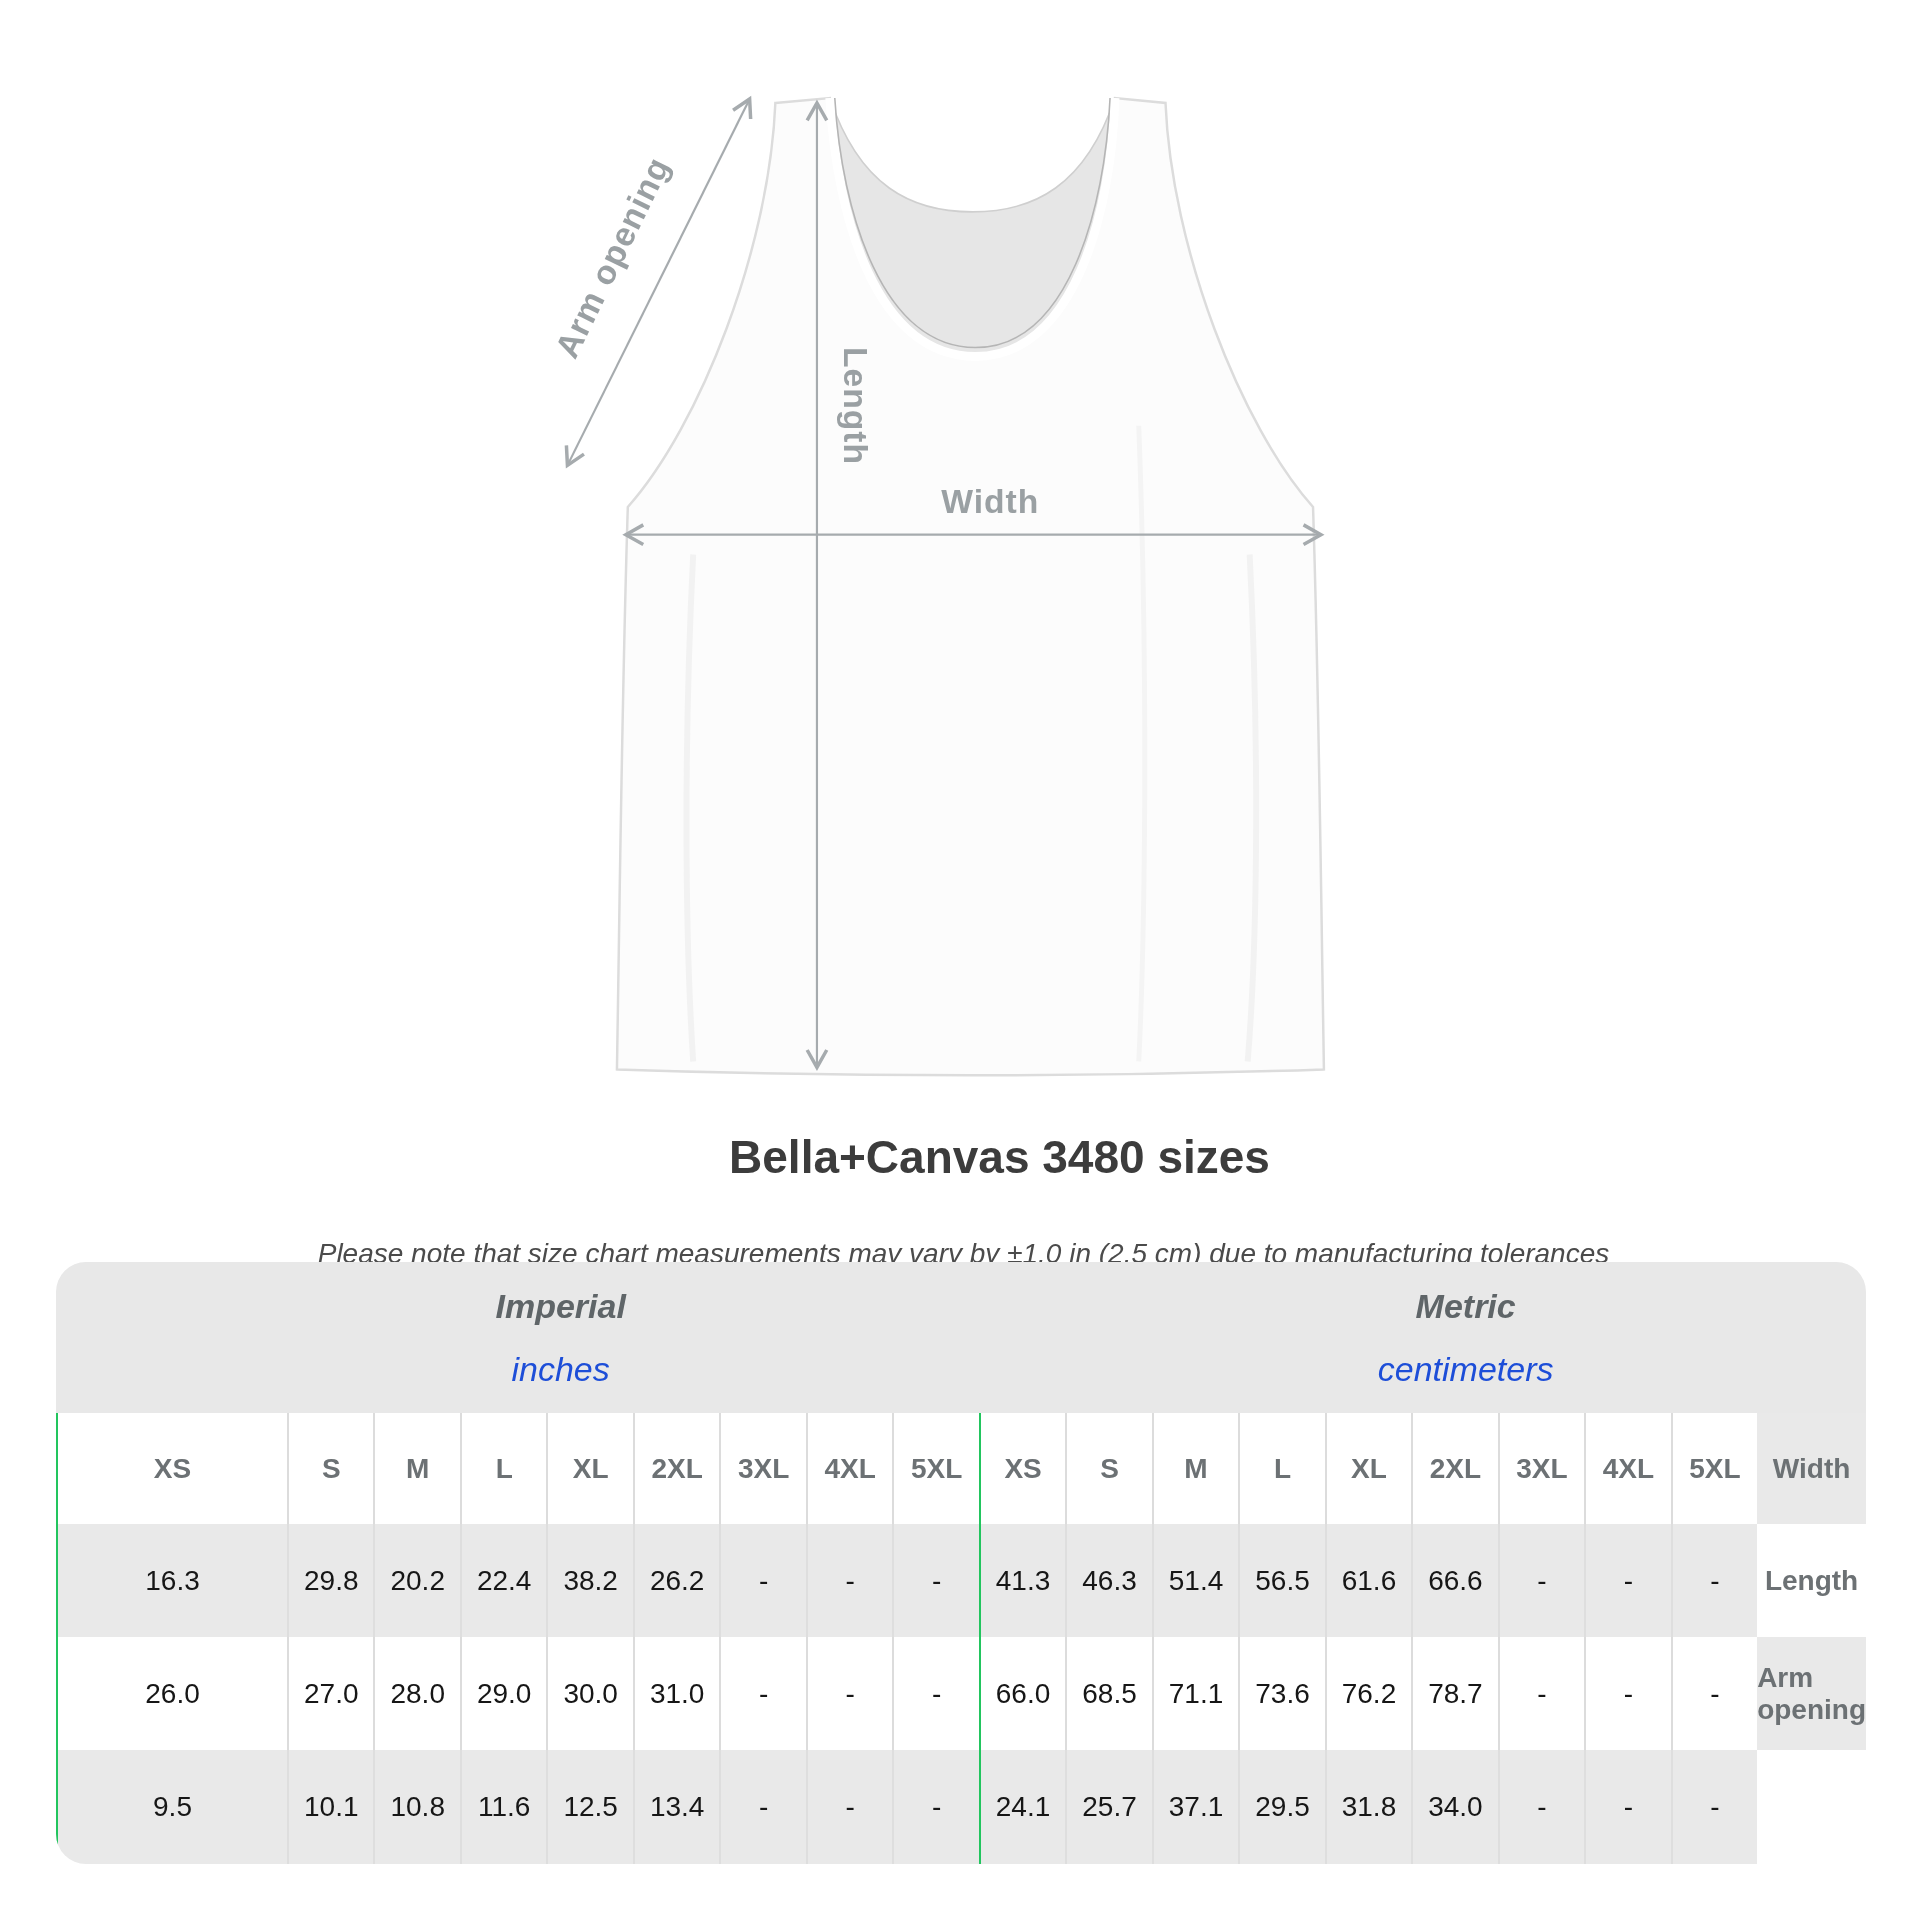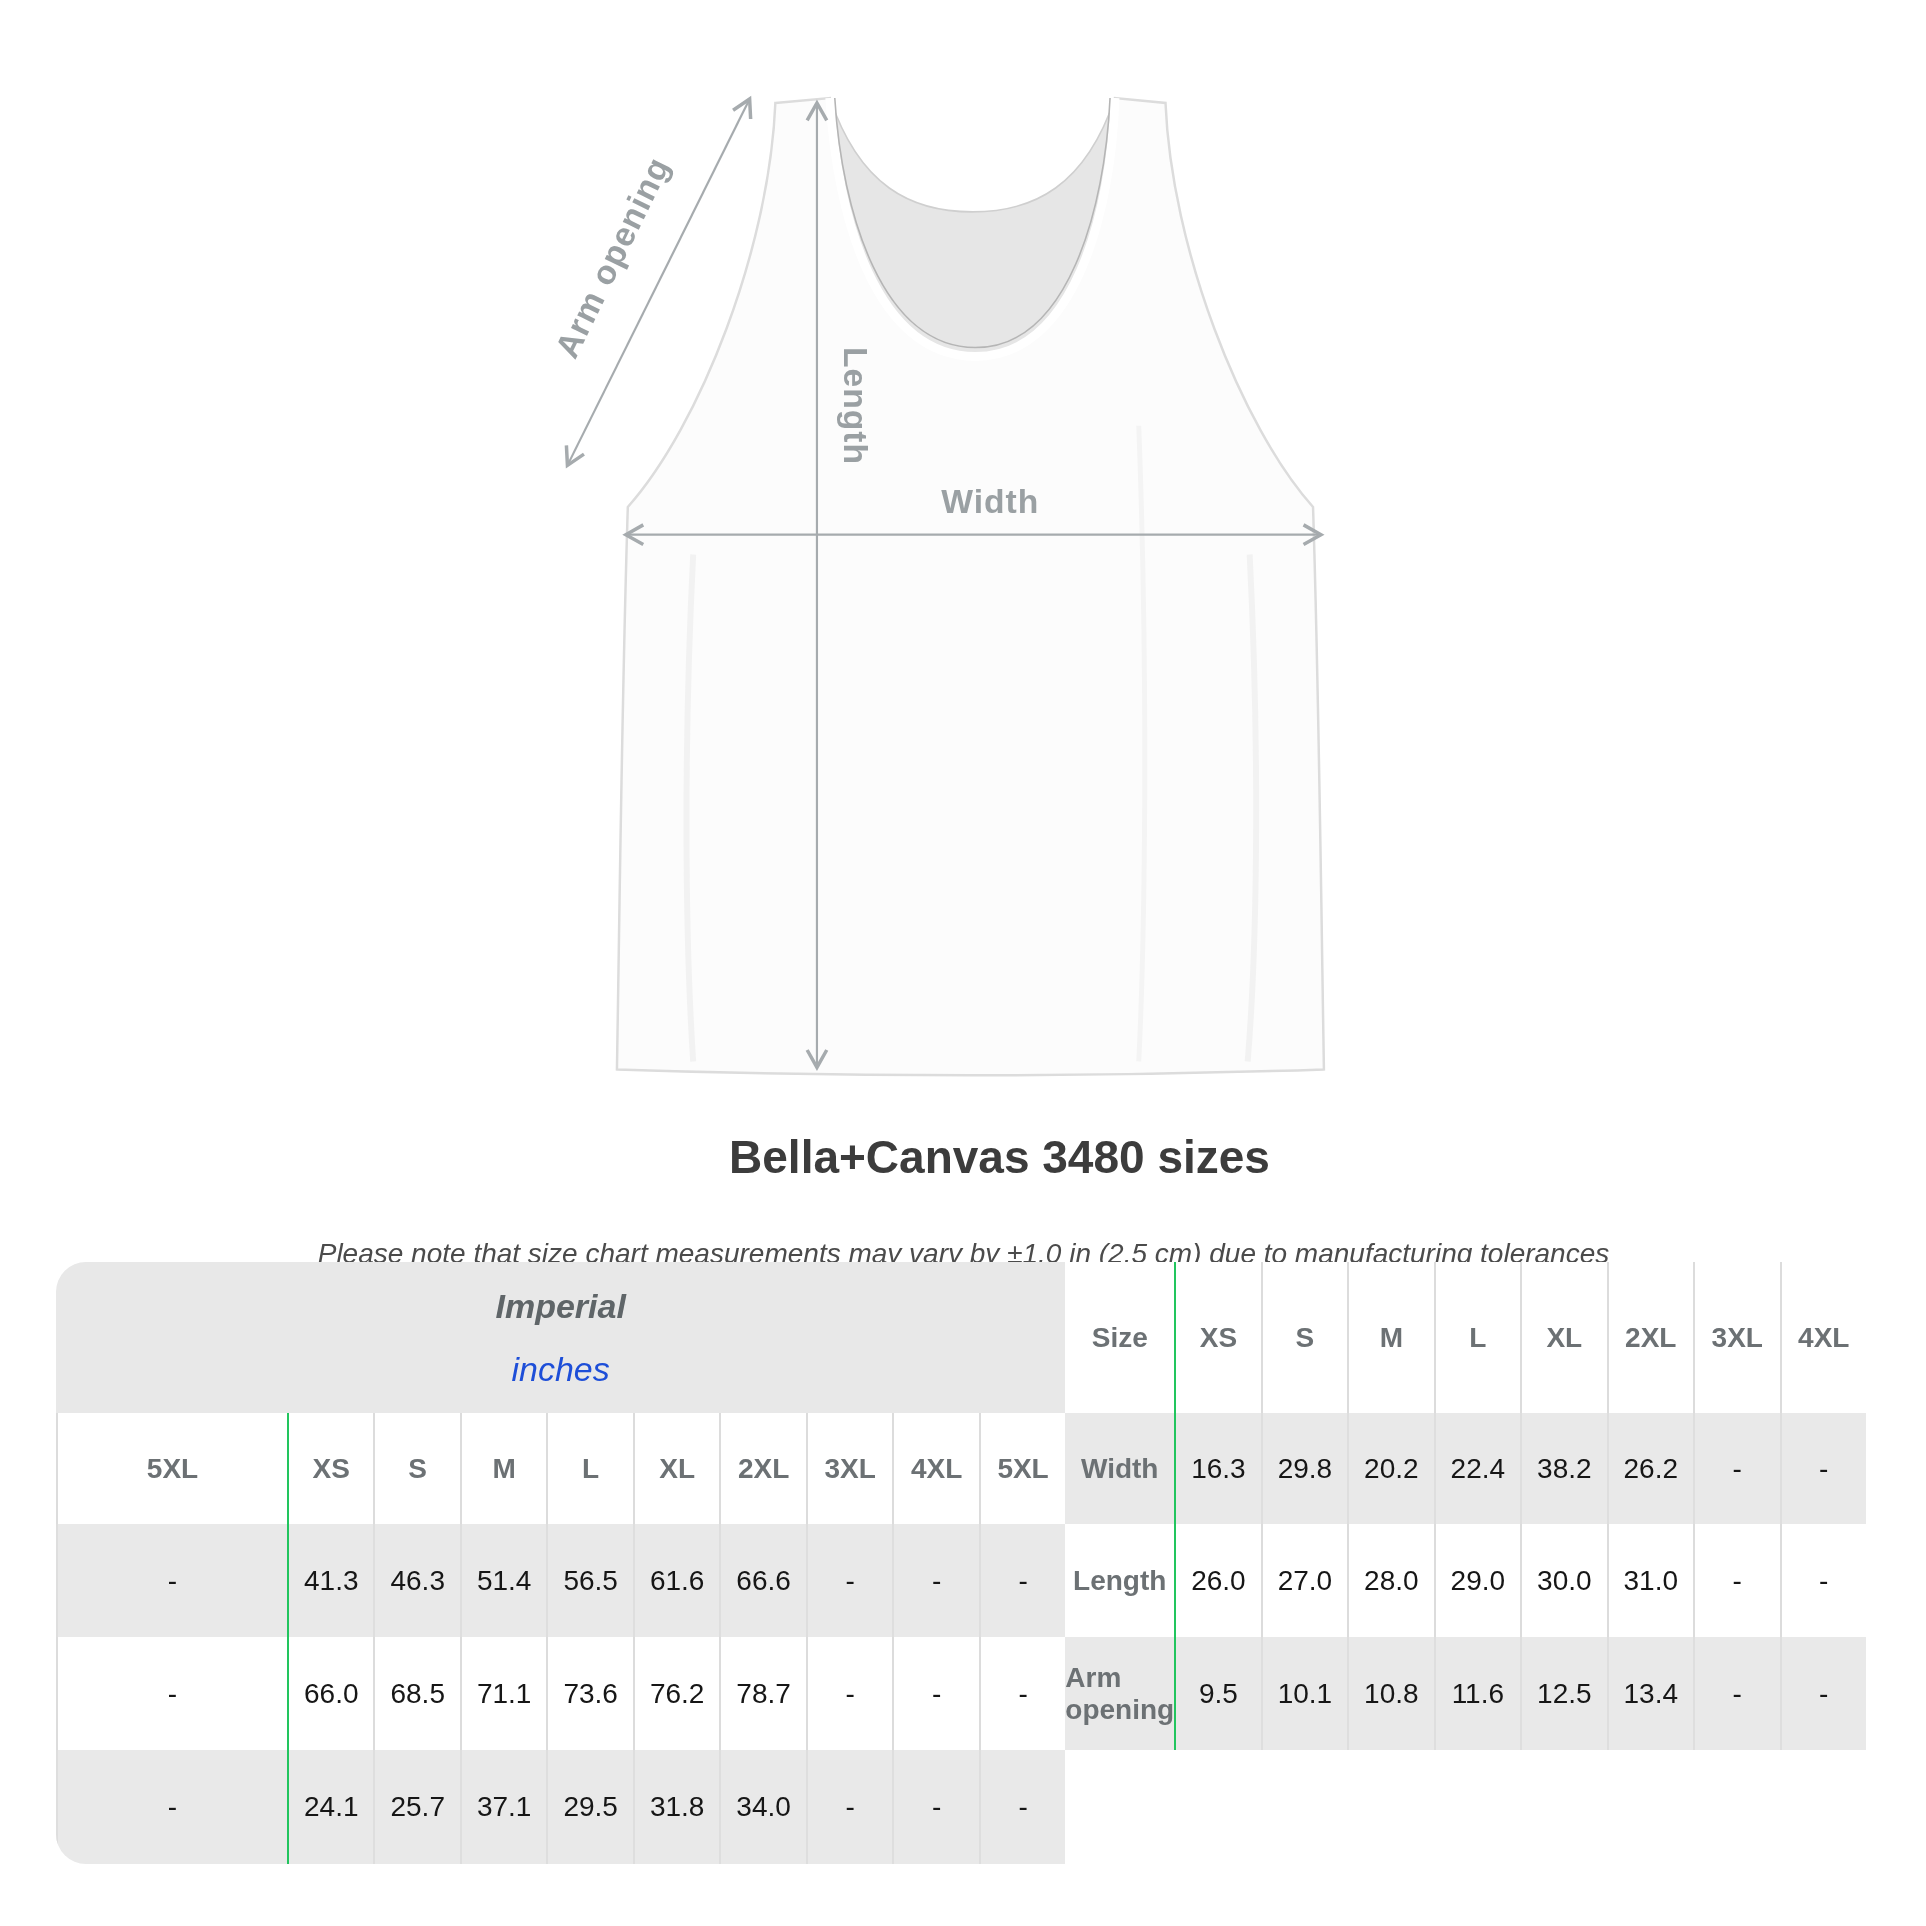--- a/index.html
+++ b/index.html
@@ -103,22 +103,25 @@
 
   <div class="title">Bella+Canvas 3480 sizes</div>
   <div class="subtitle">Please note that size chart measurements may vary by ±1.0 in (2.5 cm) due to manufacturing tolerances</div>
 
   <div class="tbl">
 
     <div class="band band-imp">
       <div class="gname">Imperial</div>
       <div class="gunit">inches</div>
     </div>
-
-    <div class="c hdr lbl">Size</div>
+    <div class="band band-met">
+      <div class="gname">Metric</div>
+      <div class="gunit">centimeters</div>
+    </div>
+
     <div class="c hdr div">XS</div>
     <div class="c hdr sep">S</div>
     <div class="c hdr sep">M</div>
     <div class="c hdr sep">L</div>
     <div class="c hdr sep">XL</div>
     <div class="c hdr sep">2XL</div>
     <div class="c hdr sep">3XL</div>
     <div class="c hdr sep">4XL</div>
     <div class="c hdr sep">5XL</div>
     <div class="c hdr div">XS</div>

